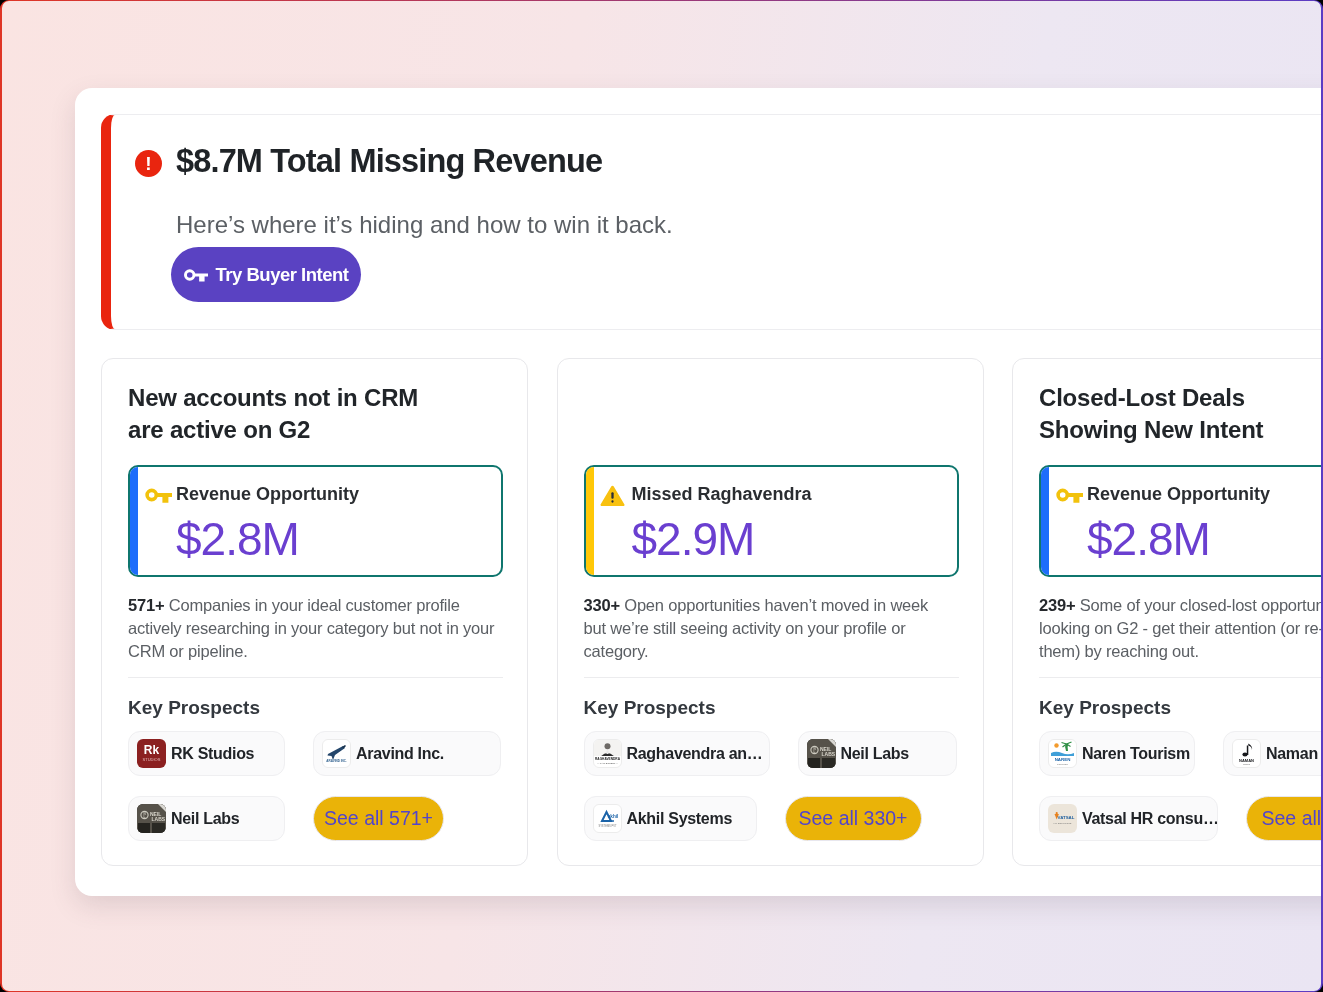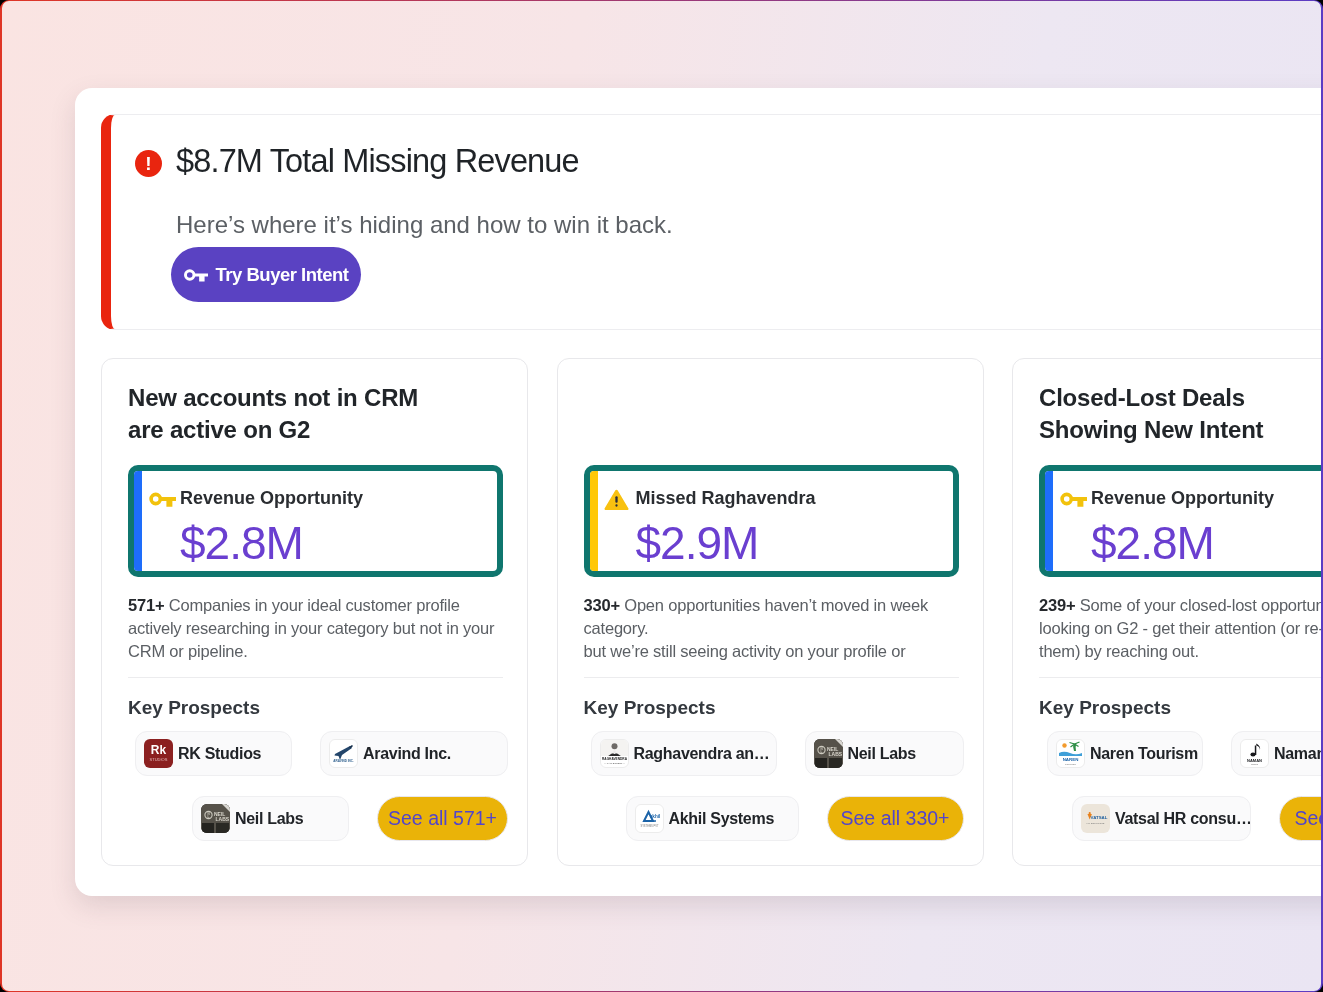--- a/index.html
+++ b/index.html
@@ -4,38 +4,38 @@
 <style>
 * { margin:0; padding:0; box-sizing:border-box; }
 html,body { width:1323px; height:992px; overflow:hidden; background:#000; font-family:"Liberation Sans", sans-serif; }
 .frame { position:absolute; inset:0; border-radius:9px; background:linear-gradient(to right,#df3526,#5b3cc4); }
 .bg { position:absolute; inset:1px 2px 1px 1.5px; border-radius:7px; background:linear-gradient(98deg,#fae4e2 0%,#f7e5e7 40%,#ede7f2 72%,#eae5f3 100%); }
 .panel { position:absolute; left:75px; top:88px; width:1394px; height:808px; background:#fff; border-radius:17px; box-shadow:0 10px 26px rgba(90,70,80,.15); }
 
 
 .alert { position:absolute; left:26px; top:26px; width:1342px; height:216px; background:#fff; border:1px solid #ededf0; border-left:10px solid #e9250f; border-radius:14px; }
 .aicon { position:absolute; left:24px; top:35px; width:27px; height:27px; border-radius:50%; background:#e9250f; color:#fff; font-weight:bold; font-size:19px; display:flex; align-items:center; justify-content:center; }
-.atitle { position:absolute; left:65px; top:28px; font-size:32.5px; font-weight:normal; color:#1f2327; letter-spacing:-0.85px; }
+.atitle { position:absolute; left:65px; top:28px; font-size:32.5px; font-weight:bold; color:#1f2327; letter-spacing:-0.85px; }
 .asub { position:absolute; left:65px; top:76px; font-size:24px; line-height:28px; color:#5c6065; letter-spacing:0;margin-top:20px; }
 .abtn { position:absolute; left:60px; top:132px; width:190px; height:55px; border-radius:28px; background:#5a42c2; display:flex; align-items:center; justify-content:center; gap:8px; color:#fff; font-size:18.5px; font-weight:bold; letter-spacing:-0.5px; }
 
 
 .cards { position:absolute; left:26px; top:270px; display:flex; gap:28.5px; }
 .card { position:relative; width:427px; height:508px; background:#fff; border:1px solid #e8e8eb; border-radius:12px; flex:none; }
 .ctitle { position:absolute; left:26px; top:23px; height:64px; display:flex; align-items:center; font-size:24px; font-weight:bold; color:#212529; line-height:32.5px; letter-spacing:-0.2px; }
-.cbox { position:absolute; left:26px; top:106px; width:375px; height:112px; border:6px solid #0f766e; border-radius:10px; overflow:hidden; }
+.cbox { position:absolute; left:26px; top:106px; width:375px; height:112px; border:2px solid #0f766e; border-radius:10px; overflow:hidden; }
 .cbar { position:absolute; left:0; top:0; bottom:0; width:8px; }
 .bicon { position:absolute; left:14px; top:20px; }
 .blabel { position:absolute; left:46px; top:17px; font-size:18px; font-weight:bold; color:#2a2d31; }
 .bamt { position:absolute; left:46px; top:45px; font-size:46px; font-weight:normal; color:#6a3fd0; letter-spacing:-1px; }
 .cdesc { position:absolute; left:26px; top:235px; font-size:16.5px; line-height:22.8px; letter-spacing:-0.2px; color:#5b5f64; white-space:nowrap; }
 .cdesc b { color:#26292d; }
 .chr { position:absolute; left:26px; top:318px; width:375px; border-top:1px solid #ececee; }
 .ckey { position:absolute; left:26px; top:338px; font-size:19px; font-weight:bold; color:#33383e; }
-.chips { position:absolute; left:26px; top:372px; width:380px; display:flex; flex-wrap:wrap; column-gap:28px; row-gap:20px;justify-content:flex-end; }
+.chips { position:absolute; left:26px; top:372px; width:380px; display:flex; flex-wrap:wrap; column-gap:28px; row-gap:20px; }
 .chip { height:45px; border-radius:12px; background:#fafafb; border:1px solid #efeff1; display:flex; align-items:center; flex:none; overflow:hidden; }
 .clogo { width:29px; height:29px; border-radius:6px; margin:0 5px 0 8px; flex:none; overflow:hidden; position:relative; }
 .chip span { font-size:16px; font-weight:bold; color:#212428; white-space:nowrap; letter-spacing:-0.3px; }
 .seeall { height:45px; border-radius:23px; background:#eab308; border:1px solid #e8e7ee; display:flex; align-items:center; justify-content:center; font-size:19.5px; color:#5245cb; flex:none; }
 .redge { position:absolute; right:0; top:80px; bottom:80px; width:2.5px; background:#5b3cc4; z-index:5; }
 </style>
 </head>
 <body>
 <div class="frame"></div>
 <div class="bg"></div>
@@ -111,22 +111,22 @@
         <div class="bicon" style="left:14.5px;top:18px"><svg width="25" height="21" viewBox="0 0 25 21">
               <path d="M12.5 2 L23.2 19.8 H1.8 Z" fill="#f8c110" stroke="#f8c110" stroke-width="2.6" stroke-linejoin="round"></path>
               <rect x="11.35" y="7.2" width="2.3" height="6.6" rx="1.1" fill="#2b2e38"></rect>
               <rect x="11.35" y="15.3" width="2.3" height="2.4" rx="1.1" fill="#2b2e38"></rect>
             </svg></div>
         <div class="blabel">Missed Raghavendra</div>
         <div class="bamt">$2.9M</div>
       </div>
       <div class="cdesc">
           <div><b>330+</b> Open opportunities haven’t moved in week</div>
+          <div>but we’re still seeing activity on your profile or</div>
           <div>category.</div>
-          <div>but we’re still seeing activity on your profile or</div>
         </div>
       <div class="chr"></div>
       <div class="ckey">Key Prospects</div>
       <div class="chips">
         <div class="chip" style="width:186px">
             <div class="clogo" style="background:#fff;border:1px solid #ececec"><svg width="27" height="27" viewBox="0 0 27 27">
                 <rect x="0" y="0" width="27" height="16" fill="#f4f3f1"></rect>
                 <circle cx="13.5" cy="6.2" r="3" fill="#6e6a66"></circle>
                 <path d="M7.2 16 Q13.5 9.8 19.8 16 Z" fill="#2b2b2b"></path>
                 <rect x="12.5" y="10.5" width="2" height="3.5" fill="#e8e8e8"></rect>

